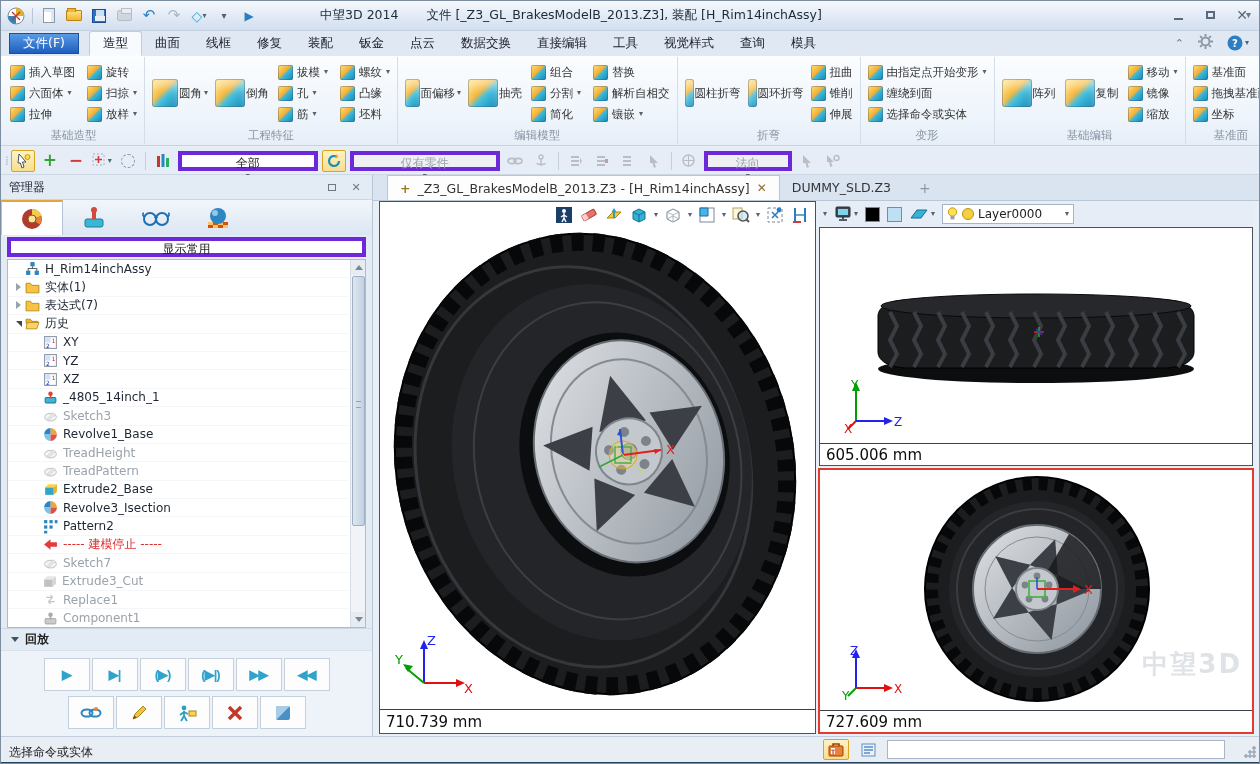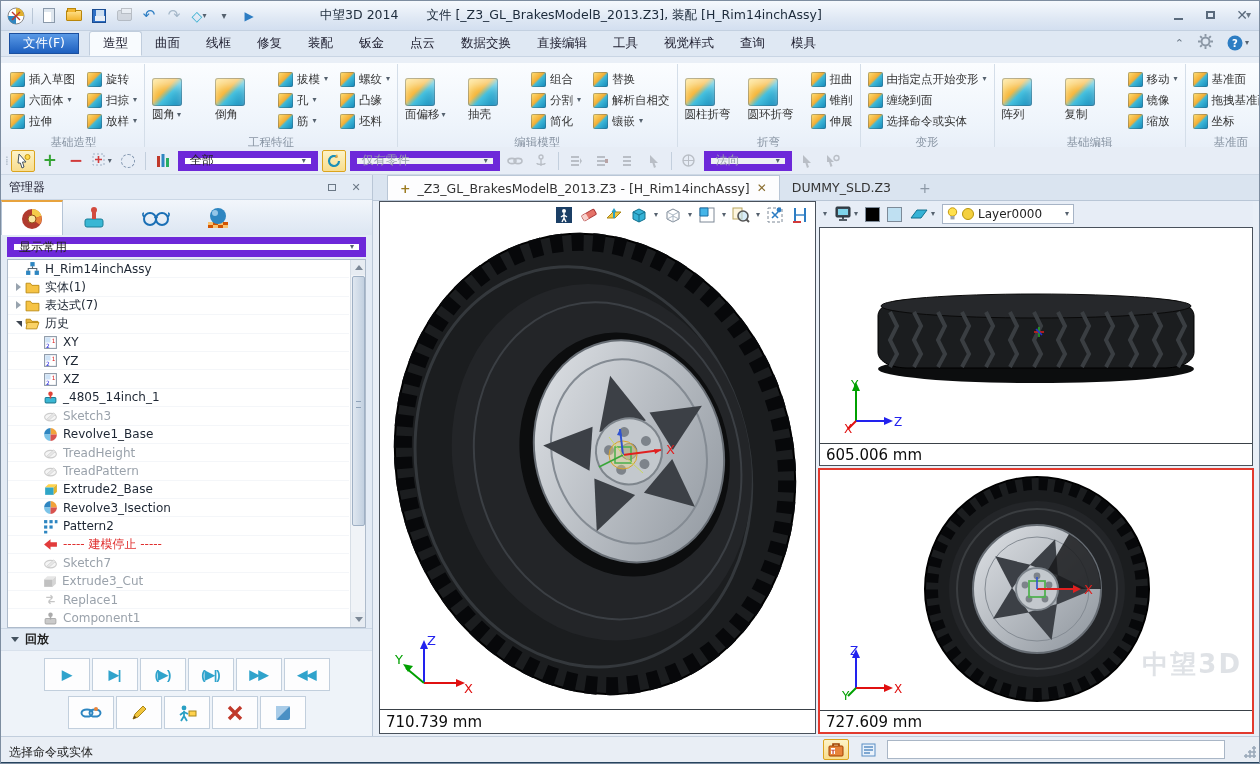--- a/index.html
+++ b/index.html
@@ -43,46 +43,46 @@
   .menurow { left:0; top:30px; width:1260px; height:26px; background:#dfe8f3;
     border-bottom:1px solid #c9d5e4; display:flex; align-items:flex-end; padding-left:8px; }
   .filebtn { height:21px; margin:0 10px 2px 0; padding:0 13px; display:flex; align-items:center;
     background:linear-gradient(#5a9ae6,#1d5fbf); color:#fff; border:1px solid #1b4f9e; border-radius:0; font-size:12.5px; }
   .menu-tab { height:25px; padding:0 13px; display:flex; align-items:center; font-size:12.5px; color:#223; }
   .menu-tab.active { background:#f8fbfe; border:1px solid #c0cddd; border-bottom:1px solid #f8fbfe;
     border-radius:3px 3px 0 0; }
   .menu-right { position:absolute; right:10px; top:33px; display:flex; gap:14px; align-items:center; }
 
   
-  .ribbon { left:0; top:62px; width:1260px; height:90px;
+  .ribbon { left:0; top:55px; width:1260px; height:90px;
     background:linear-gradient(#fbfdff,#eef4fb 70%,#e7eef8);
     border-bottom:1px solid #c5d3e2; display:flex; padding:1px 2px; }
   .grp { display:flex; flex-direction:column; border-right:1px solid #d4dee9; padding:0 5px; }
   .grp-body { flex:1; display:flex; align-items:center; gap:7px; padding:2px 2px 0 2px; }
   .grp-label { text-align:center; color:#8894a3; font-size:11.5px; height:17px; line-height:16px; }
-  .bigbtn { width:56px; display:flex; flex-direction:column; gap:1px; }
+  .bigbtn { width:56px; display:flex; flex-direction:row; align-items:center; gap:1px; }
   .bigbtn .blab { font-size:11.5px; color:#333; white-space:nowrap; display:flex; align-items:center; gap:2px; }
   .ricL { width:30px; height:28px; border-radius:3px;
     background:linear-gradient(135deg,#ffe27a 0%,#f6b73c 42%,#45c0de 58%,#1286b8 100%);
     box-shadow:inset 0 0 0 1px rgba(60,80,100,.35), inset 0 8px 8px rgba(255,255,255,.45); }
   .smallitem { display:flex; align-items:center; gap:4px; height:21px; font-size:11.5px; color:#333; white-space:nowrap; }
   .i16 { width:15px; height:15px; border-radius:2px; flex:none;
     background:linear-gradient(135deg,#ffe27a 0%,#f3ae34 45%,#3fb9d8 55%,#1286b8 100%);
     box-shadow:inset 0 0 0 1px rgba(60,80,100,.35); }
   .grp-cols { display:flex; gap:12px; }
   .gcol { display:flex; flex-direction:column; justify-content:center; }
 
   
   .quickbar { left:0; top:146px; width:1260px; height:28px; background:#e7edf6;
     border-bottom:1px solid #cdd8e5; display:flex; align-items:center; gap:4px; padding:0 4px; }
   .selbox { display:flex; align-items:center; justify-content:center; width:24px; height:22px;
     background:linear-gradient(#fdf3c7,#f8dd8e); border:1px solid #dba41e; border-radius:2px; }
   .qbtn { width:22px; height:22px; display:flex; align-items:center; justify-content:center; }
-  .combo { height:20px; background:#fff; border:7px solid #6d28d9; display:flex; align-items:center;
-    justify-content:space-between; font-size:12px; padding:0 5px; color:#222; }
+  .combo { height:20px; background:#fff; border:4px solid #6d28d9; display:flex; align-items:center;
+    justify-content:space-between; font-size:12px; padding:0 5px; color:#222;flex-direction:column; }
   .combo.dis2 { background:#eef0f3; color:#9aa3ad; }
   .vsep { width:1px; height:18px; background:#c3cfdd; margin:0 2px; }
   .plus-g { color:#35a435; font-size:17px; font-weight:bold; line-height:1; }
   .minus-r { color:#d23b3b; font-size:17px; font-weight:bold; line-height:1; }
   .lasso { width:14px; height:14px; border:1.5px dashed #7f94ad; border-radius:50%; }
 
   
   .leftpanel { left:0; top:174px; width:372px; height:561px; background:#e3ebf5; border-right:1px solid #b9c6d6; display:flex; flex-direction:column; }
   .mgr-head { height:24px; display:flex; align-items:center; padding:0 8px; color:#223; }
   .mgr-head .sp { flex:1; }

